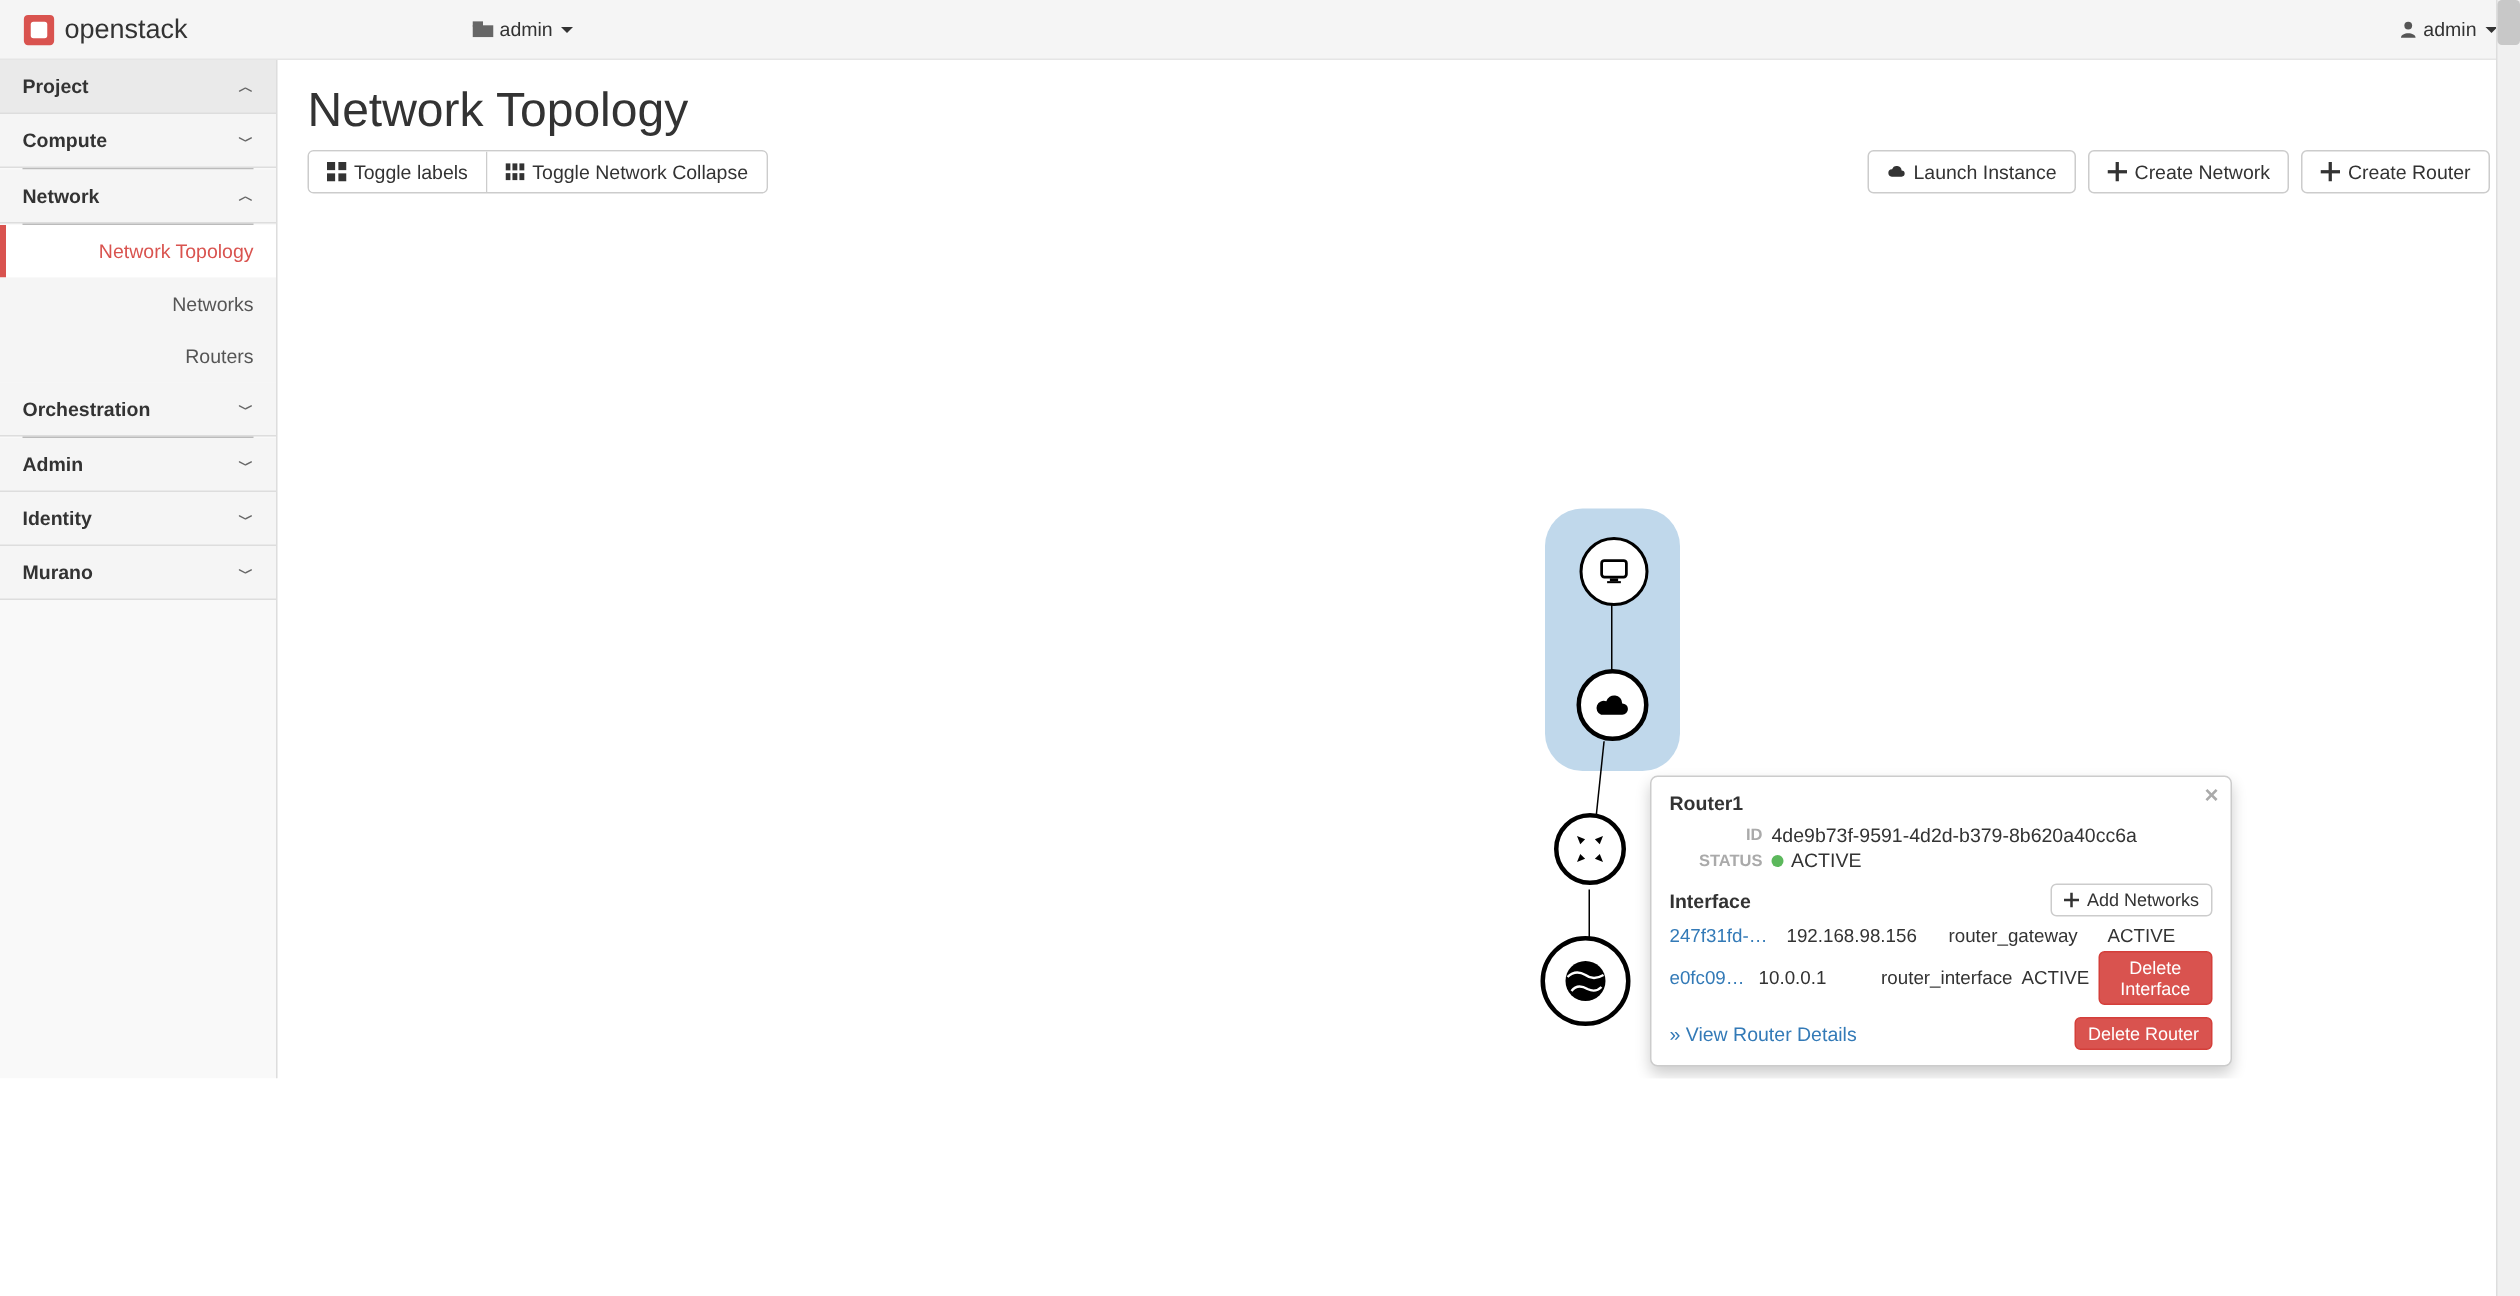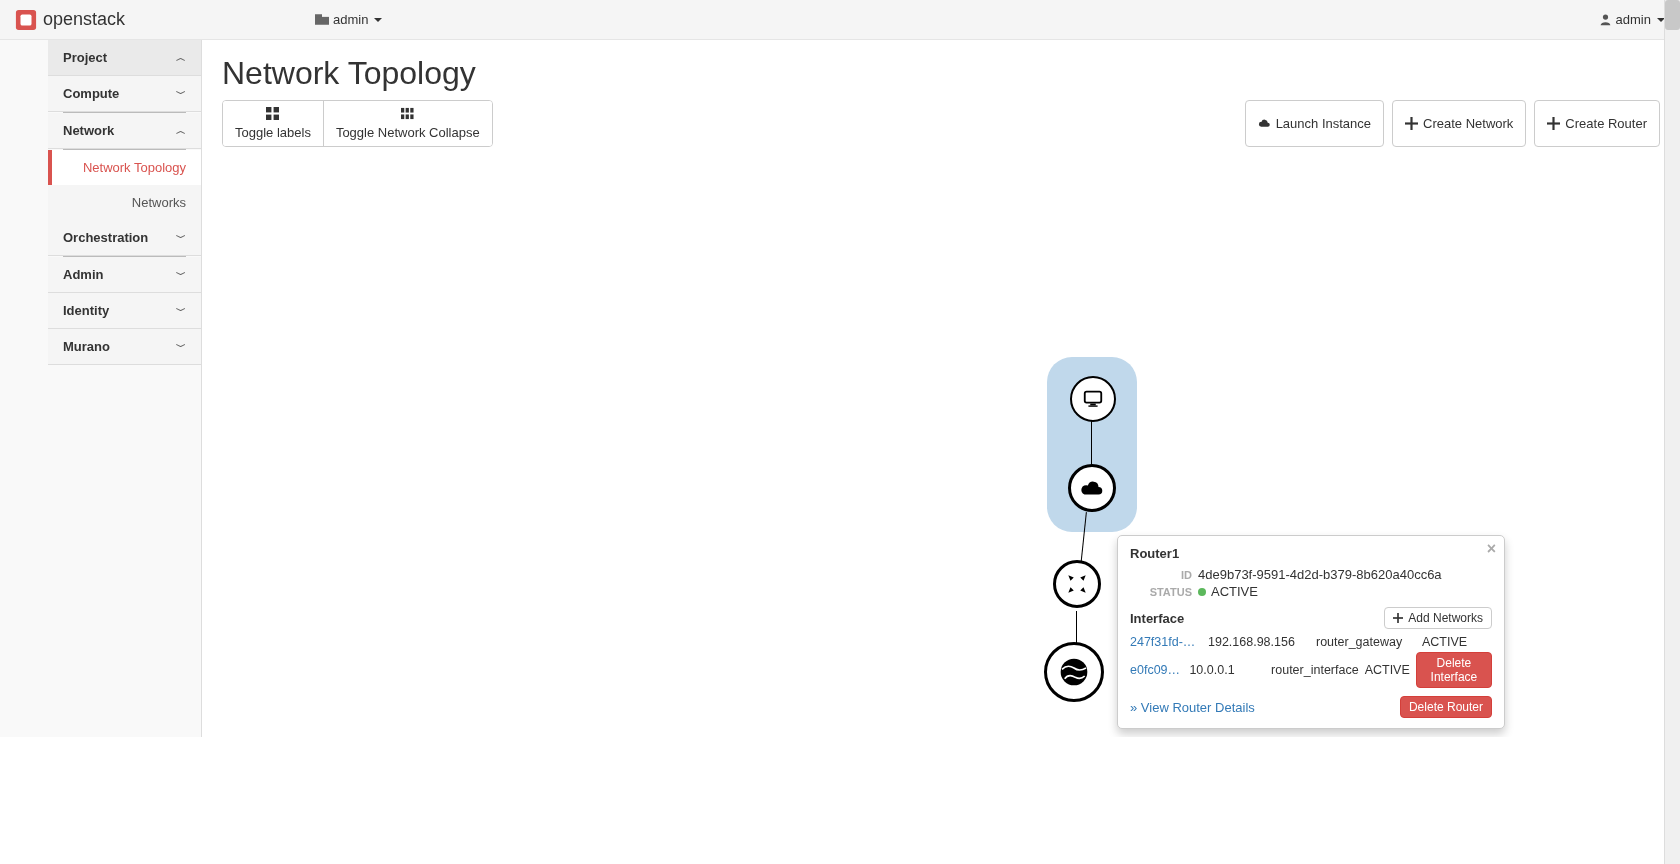--- a/index.html
+++ b/index.html
@@ -9,38 +9,38 @@
     .navbar { height: 40px; background: #f5f5f5; border-bottom: 1px solid #e5e5e5; display: flex; align-items: center; padding: 1px 15px; justify-content: space-between; }
     .navbar-left, .navbar-right { display: flex; align-items: center; gap: 20px; }
     .brand { display: flex; align-items: center; gap: 6px; font-size: 18px; color: #333; }
     .brand svg { width: 22px; height: 22px; }
     .nav-dropdown { color: #333; cursor: pointer; display: flex; align-items: center; gap: 4px; font-size: 13px; }
     .caret { display: inline-block; width: 0; height: 0; margin-left: 2px; vertical-align: middle; border-top: 4px solid; border-right: 4px solid transparent; border-left: 4px solid transparent; }
     .project-icon { width: 14px; height: 11px; }
 
     
     .container { display: flex; width: 100%; }
-    .sidebar { width: 202px; background: #f9f9f9; border-right: 1px solid #ddd; padding-left: 48px; }
+    .sidebar { width: 185px; background: #f9f9f9; border-right: 1px solid #ddd; }
     .main { flex: 1; padding: 15px 20px; position: relative; }
     .panel-heading { background: #eaeaea; border-bottom: 1px solid #ddd; padding: 10px 15px; font-weight: bold; color: #333; display: flex; justify-content: space-between; align-items: center; cursor: pointer; }
     .panel-heading.sub { background: #f5f5f5; font-weight: bold; }
     .panel-sep { border-bottom:1px solid #bbb; margin: 0 15px; }
     .chevron { font-size: 10px; color: #666; }
     .nav-item { display: block; padding: 10px 15px; text-align: right; color: #555; cursor: pointer; background: #f5f5f5; }
     .nav-item.active { color: #d9534f; background: #fff; border-left: 4px solid #d9534f; padding-left:11px; }
 
     
     .page-title { font-size: 32px; font-weight: 500; color: #333; margin-bottom: 8px; }
     .page-help { color: #555; font-size: 13px; margin-bottom: 14px; }
 
     
     .toolbar { display: flex; justify-content: space-between; margin-bottom: 15px; }
     .btn-group-left, .btn-group-right { display:flex; }
     .btn-group-left { border:1px solid #ccc; border-radius:4px; overflow:hidden; }
-    .btn-group-left .btn { border:none; border-right:1px solid #ccc; border-radius:0;flex-direction:column; }
+    .btn-group-left .btn { border:none; border-right:1px solid #ccc; border-radius:0; }
     .btn-group-left .btn:last-child { border-right:none; }
     .btn-group-right .btn { margin-left:8px; }
     .btn { display:inline-flex; align-items:center; gap:5px; padding: 6px 12px; font-size:13px; background:#fff; border:1px solid #ccc; border-radius:4px; cursor:pointer; color:#333; }
     .icon-svg { width:13px; height:13px; display:inline-block; }
 
     
     .topology { position: relative; height: 560px; }
     .topo-group { position:absolute; left:825px; top:195px; width:90px; height:175px; background:#c0d8eb; border-radius:25px; }
     .topo-node { position:absolute; width:46px; height:46px; border:2px solid #000; border-radius:50%; background:#fff; display:flex; align-items:center; justify-content:center; }
     .topo-node.router-node { width:48px; height:48px; border-width:3px; }
@@ -117,20 +117,21 @@
       <span class="chevron">﹀</span>
     </div>
     <div class="panel-sep"></div>
     <div class="panel-heading sub">
       <span>Network</span>
       <span class="chevron">︿</span>
     </div>
     <div class="panel-sep"></div>
     <a class="nav-item active"><span>Network Topology</span></a>
     <a class="nav-item"><span>Networks</span></a>
+    <a class="nav-item"><span>Routers</span></a>
     <div class="panel-heading sub">
       <span>Orchestration</span>
       <span class="chevron">﹀</span>
     </div>
     <div class="panel-sep"></div>
     <div class="panel-heading sub">
       <span>Admin</span>
       <span class="chevron">﹀</span>
     </div>
     <div class="panel-heading sub">

